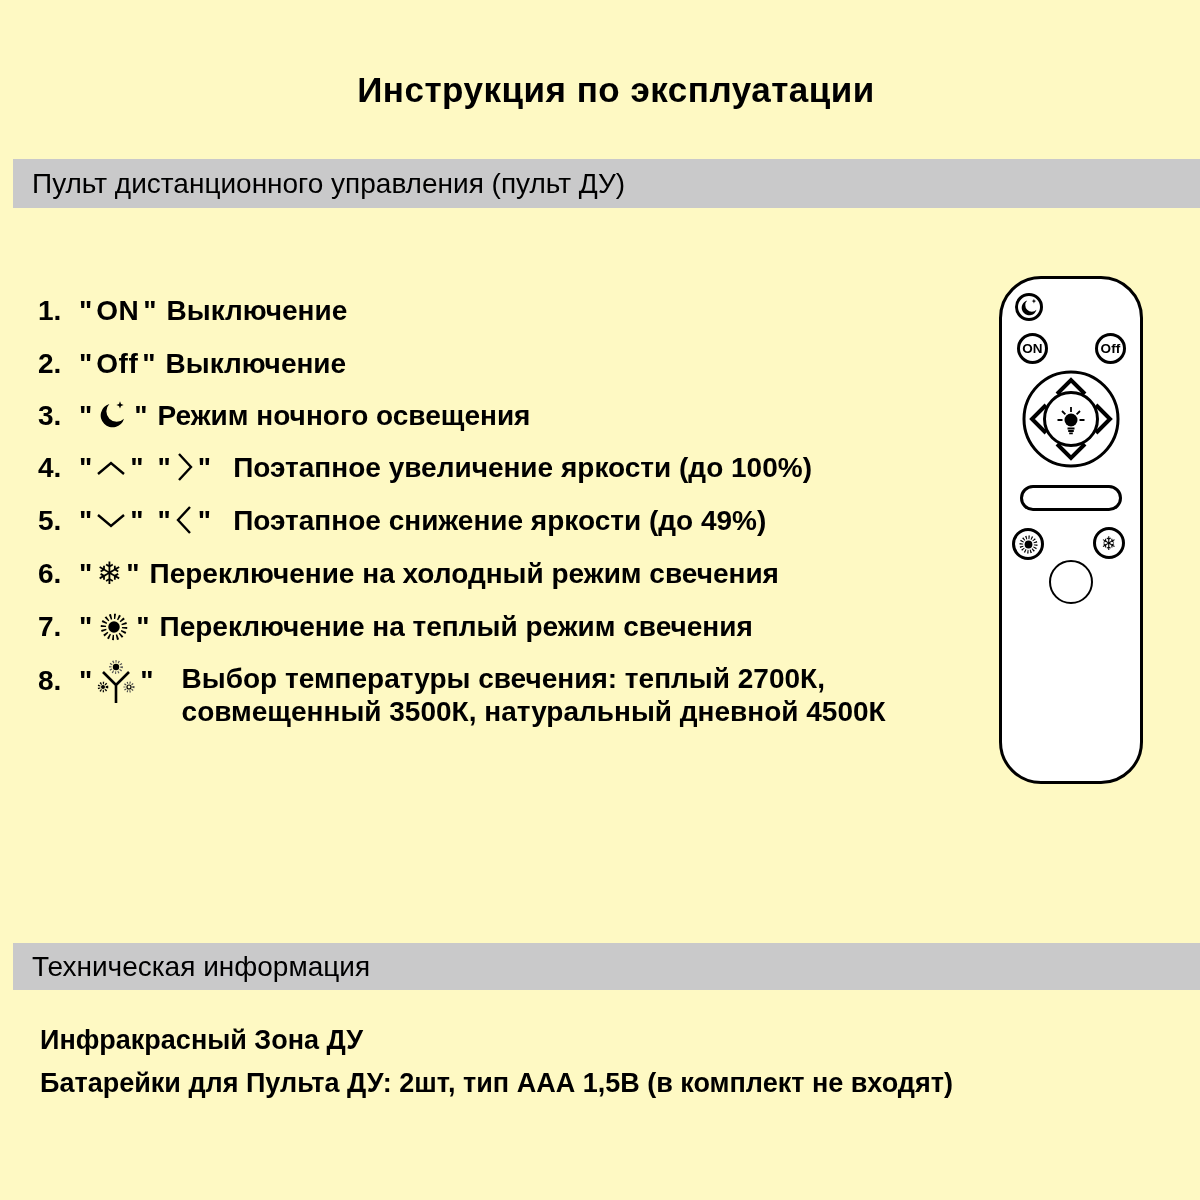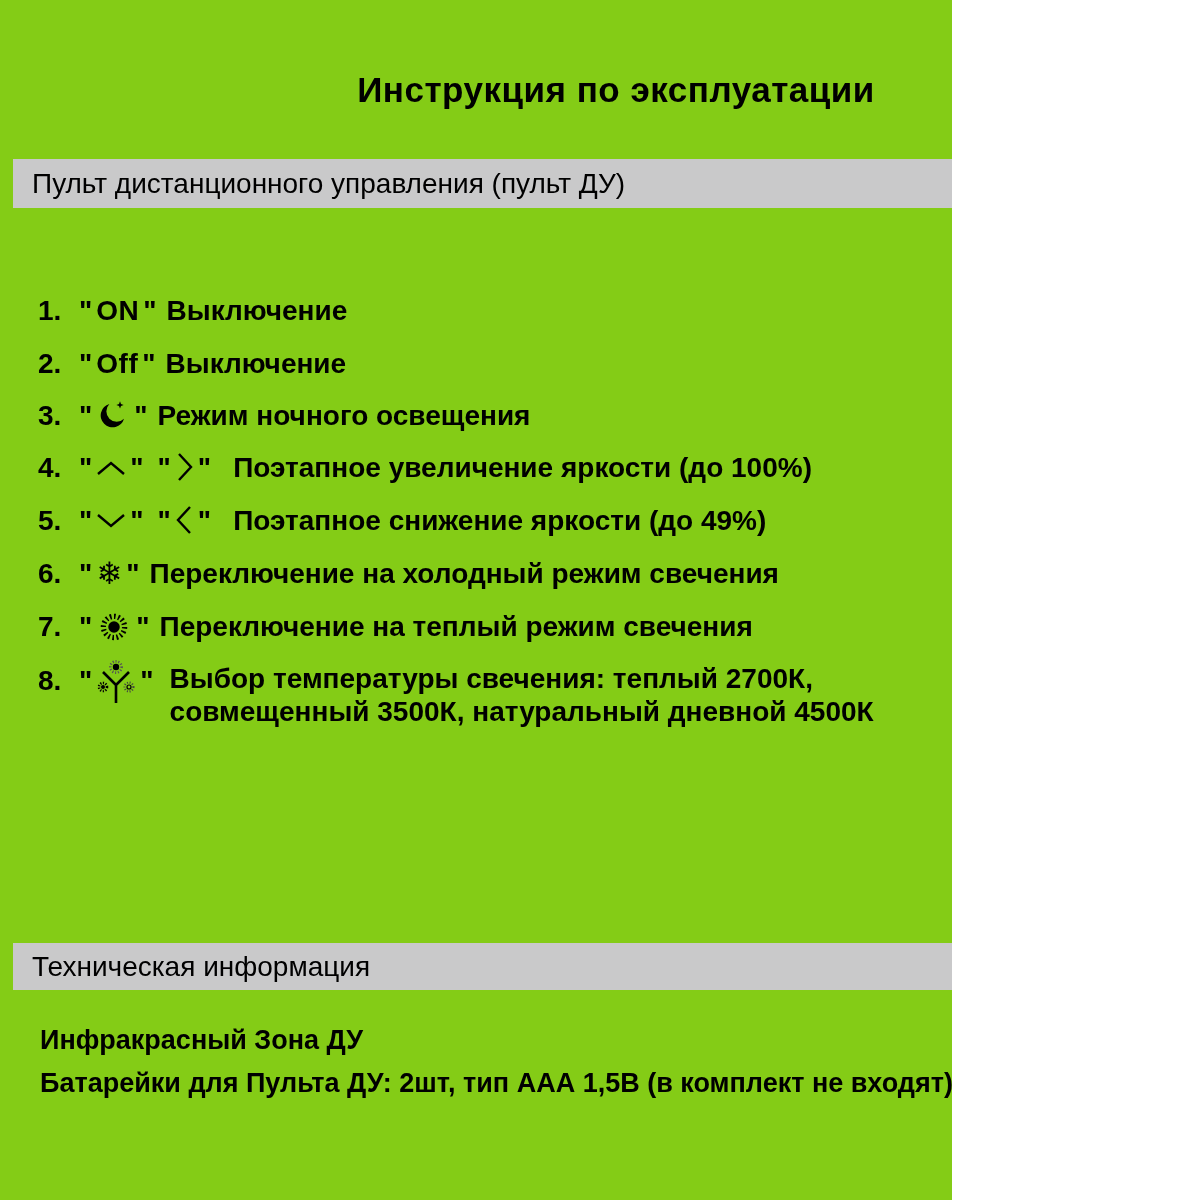--- a/index.html
+++ b/index.html
@@ -1,18 +1,18 @@
 <!DOCTYPE html>
 <html><head>
 <meta charset="utf-8">
 <style>
   *{margin:0;padding:0;box-sizing:border-box}
   html,body{background:#fff}
   body{font-family:"Liberation Sans","DejaVu Sans",sans-serif;color:#000}
-  .page{position:relative;width:952px;height:1200px;background:#84cc16;overflow:hidden}
+  .page{position:relative;width:1200px;height:1200px;background:#fef9c3;overflow:hidden}
 
   .title{position:absolute;top:70px;left:16px;width:1200px;text-align:center;
          font-size:35px;font-weight:bold;letter-spacing:.5px}
 
   .section-bar{position:absolute;left:13px;width:1187px;background:#c9c9ca;
                display:flex;align-items:center;padding-left:19px;
                font-size:28px;font-weight:normal}
   #bar-remote{top:159px;height:49px}
   #bar-tech{top:943px;height:47px}
 
@@ -20,21 +20,21 @@
         font-size:28px;font-weight:bold;white-space:nowrap}
   .num{display:inline-block;width:37px}
   .q{margin:0 4px}
   .q2{margin-left:10px}
   .label{margin-left:6px}
   .label.gap{margin-left:18px}
   .key{letter-spacing:.5px}
 
   .chev{fill:none;stroke:#000;stroke-width:2.4px;stroke-linecap:butt;stroke-linejoin:miter}
 
-  .label8{margin-left:12px;line-height:33px}
+  .label8{margin-left:24px;line-height:33px}
 
   
   .remote{position:absolute;left:999px;top:276px;width:144px;height:508px;
           border:3px solid #000;border-radius:42px;background:#fff}
   .rbtn{position:absolute;border:3px solid #000;border-radius:50%;background:#fff;
         display:flex;align-items:center;justify-content:center}
   .rtext{font-size:13.5px;font-weight:bold;letter-spacing:.2px}
   .pill{position:absolute;left:18px;top:206px;width:102px;height:26px;
         border:3px solid #000;border-radius:13px;background:#fff}
   .dpad{position:absolute;left:19px;top:90px}

